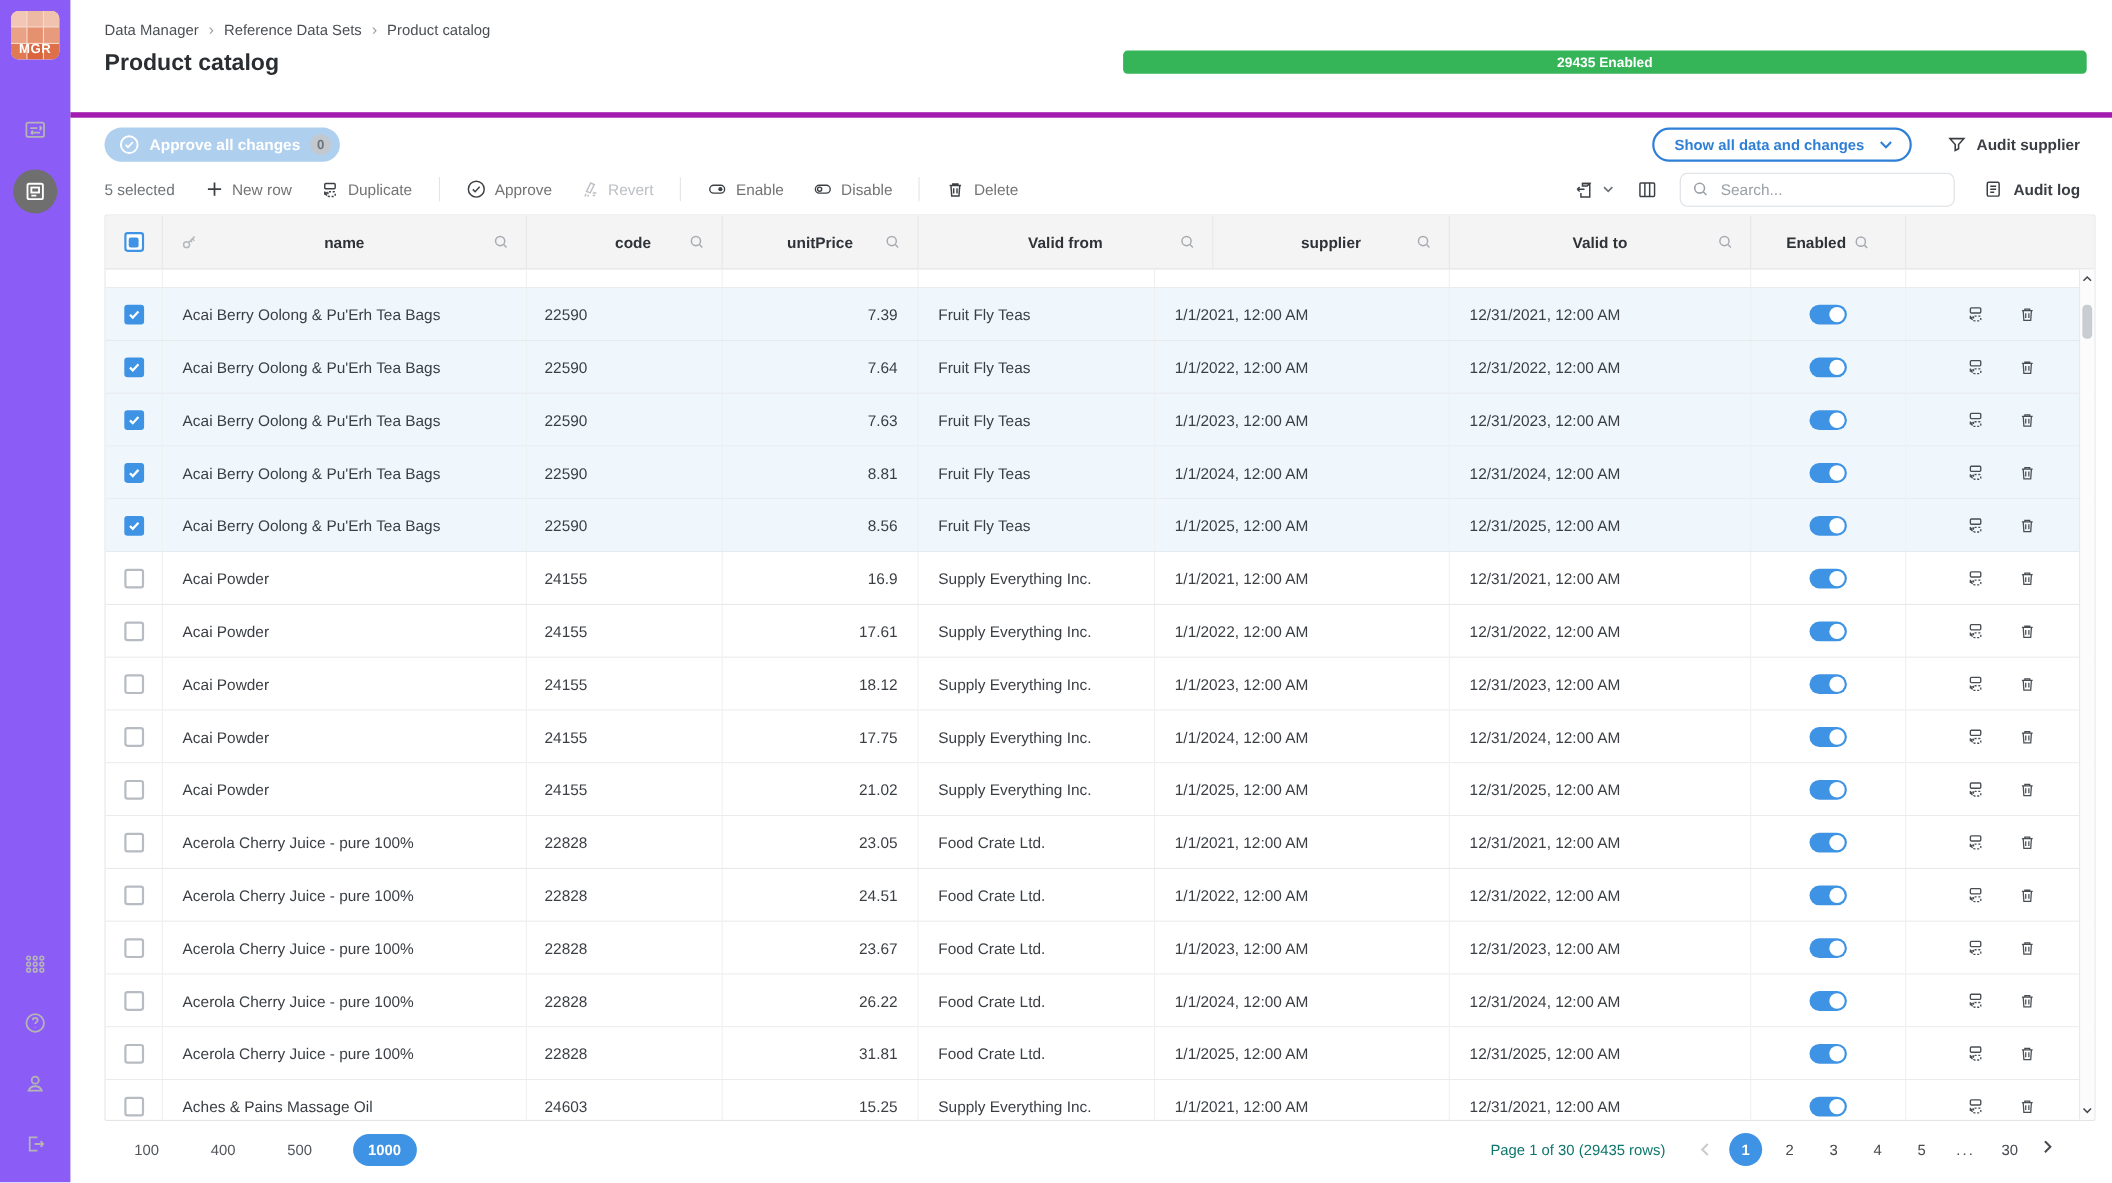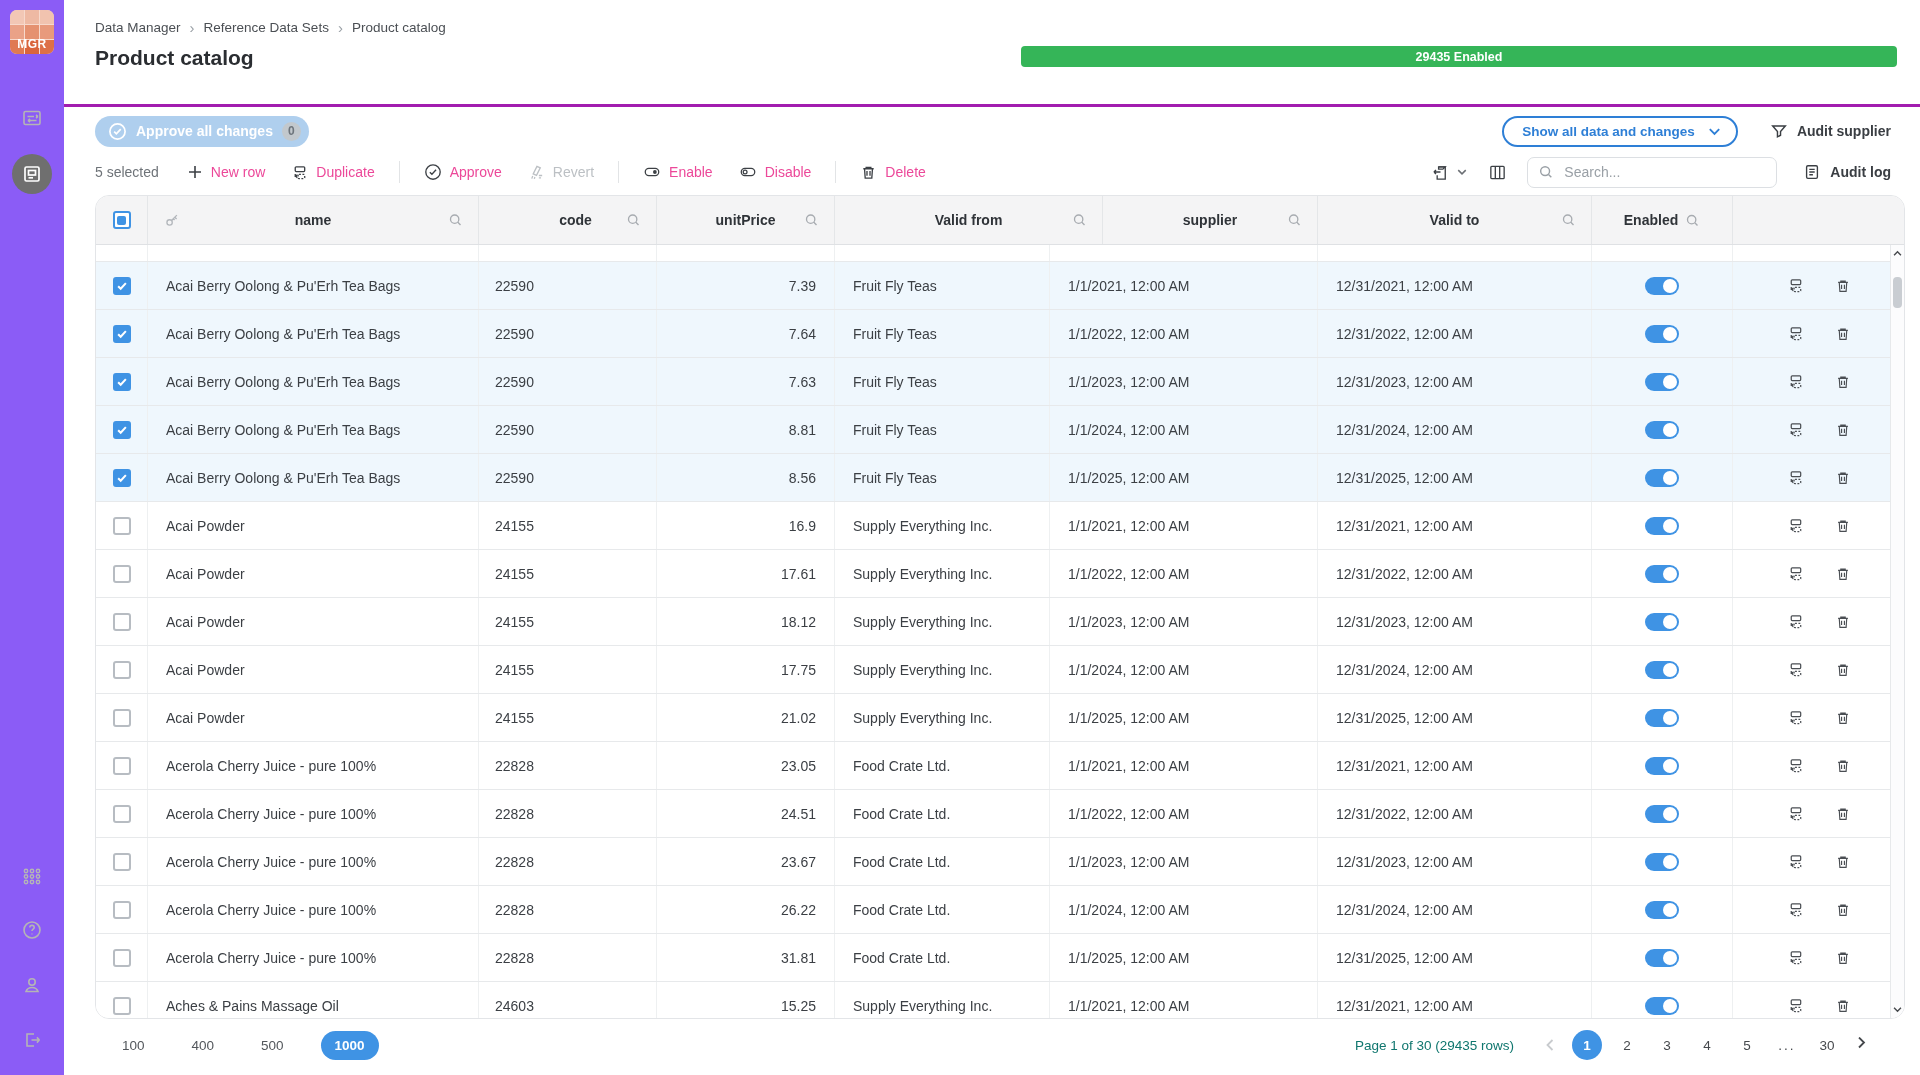--- a/index.html
+++ b/index.html
@@ -19,54 +19,54 @@
   .side-icons { display:flex; flex-direction:column; align-items:center; margin-top:44px; gap:16px; }
   .side-item { width:40px; height:40px; display:flex; align-items:center; justify-content:center; border-radius:50%; cursor:pointer; }
   .side-item.active { background:#6f6f6f; }
   .side-spacer { flex:1; }
   .side-bottom { display:flex; flex-direction:column; align-items:center; gap:21px; padding-bottom:4px; }
   .side-bottom .side-item { width:34px; height:34px; }
 
   
   .main { flex:1; display:flex; flex-direction:column; min-width:0; }
 
-  .topbar { height:107px; position:relative; border-bottom:3px solid #a21caf; padding:20px 0 0 31px; }
+  .topbar { height:107px; position:relative; border-bottom:5px solid #a21caf; padding:20px 0 0 31px; }
   .breadcrumb { font-size:13.5px; color:#4b4f54; display:flex; align-items:center; gap:9px; }
   .breadcrumb .sep { color:#9aa0a6; font-size:15px; line-height:1; }
   .page-title { margin-top:11px; font-size:21px; font-weight:bold; color:#2a2d31; }
   .status-bar { position:absolute; top:46px; right:23px; width:876px; height:21px; border-radius:4px;
     background:#35b558; color:#fff; font-size:12.5px; font-weight:bold; display:flex; align-items:center; justify-content:center; }
 
   .row-controls { height:42px; display:flex; align-items:center; justify-content:space-between; padding:6px 23px 0 31px; }
   .approve-all { display:flex; align-items:center; gap:9px; background:#afcfee; color:#fff; font-weight:bold;
     font-size:14px; border:none; border-radius:16px; height:31px; padding:0 8px 0 13px; cursor:default; }
   .approve-all .badge { background:#c2c8cd; color:#6d747b; font-weight:bold; font-size:12px; width:19px; height:19px;
     border-radius:50%; display:flex; align-items:center; justify-content:center; }
   .controls-right { display:flex; align-items:center; gap:26px; }
   .show-all-btn { display:flex; align-items:center; gap:12px; border:2px solid #2e7fd6; color:#2e7fd6; background:#fff;
     font-weight:bold; font-size:13.5px; border-radius:16px; height:31px; padding:0 14px 0 18px; cursor:pointer; }
   .icon-text-btn { display:flex; align-items:center; gap:9px; background:none; border:none; font-size:14px; font-weight:bold;
     color:#3a3e43; cursor:pointer; font-family:"Liberation Sans", sans-serif; }
 
   .row-actions { height:46px; display:flex; align-items:center; justify-content:space-between; padding:0 23px 0 31px; }
   .actions-left { display:flex; align-items:center; gap:6px; }
   .selected-count { font-size:14px; color:#6e7property378; color:#6e7378; margin-right:12px; }
-  .act-btn { display:flex; align-items:center; gap:8px; background:none; border:none; font-size:14px; color:#ec4899;
+  .act-btn { display:flex; align-items:center; gap:8px; background:none; border:none; font-size:14px; color:#737373;
     cursor:pointer; padding:6px 10px; font-family:"Liberation Sans", sans-serif; }
   .act-btn.disabled { color:#bcc0c4; cursor:default; }
   .v-div { width:1px; height:22px; background:#e2e4e6; margin:0 8px; }
   .actions-right { display:flex; align-items:center; gap:20px; }
   .export-group { display:flex; align-items:center; gap:6px; cursor:pointer; }
   .search-box { display:flex; align-items:center; gap:8px; width:250px; height:31px; border:1px solid #dcdfe3;
     border-radius:7px; padding:0 10px; background:#fff; }
   .search-box input { border:none; outline:none; font-size:14px; color:#3c4045; width:180px; font-family:"Liberation Sans", sans-serif; }
   .search-box input::placeholder { color:#9aa0a6; }
 
   
-  .table-wrap { margin:0 15px 0 31px; height:824px; border:1px solid #e3e5e8; border-radius:14px; overflow:hidden;
+  .table-wrap { margin:0 15px 0 31px; height:824px; border:1px solid #e3e5e8; border-radius:2px; overflow:hidden;
     display:flex; flex-direction:column; position:relative; }
   .thead { height:49px; flex-shrink:0; background:#f4f4f5; border-bottom:1px solid #dfe1e4; display:flex; }
   .th { position:relative; display:flex; align-items:center; justify-content:center; gap:7px; font-size:14px; font-weight:bold;
     color:#2f3338; border-right:1px solid #e4e6e8; height:100%; }
   .th:last-child { border-right:none; }
   .th .h-search { position:absolute; right:15px; top:50%; transform:translateY(-50%); }
   .th .h-key { position:absolute; left:16px; top:50%; transform:translateY(-50%); }
 
   .tbody { flex:1; overflow:hidden; position:relative; }
   .trow { display:flex; height:48px; border-bottom:1px solid #e7e9eb; background:#fff; }

